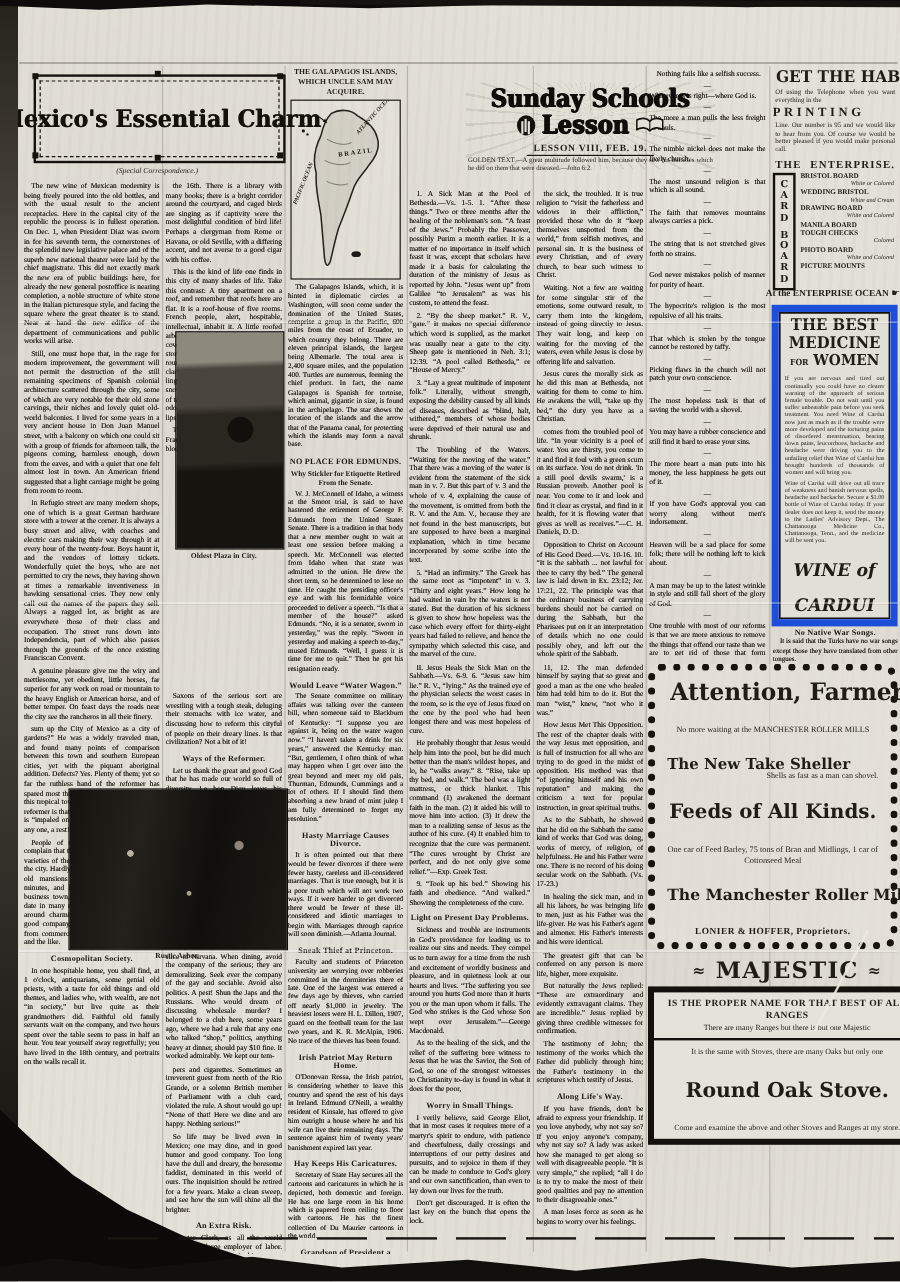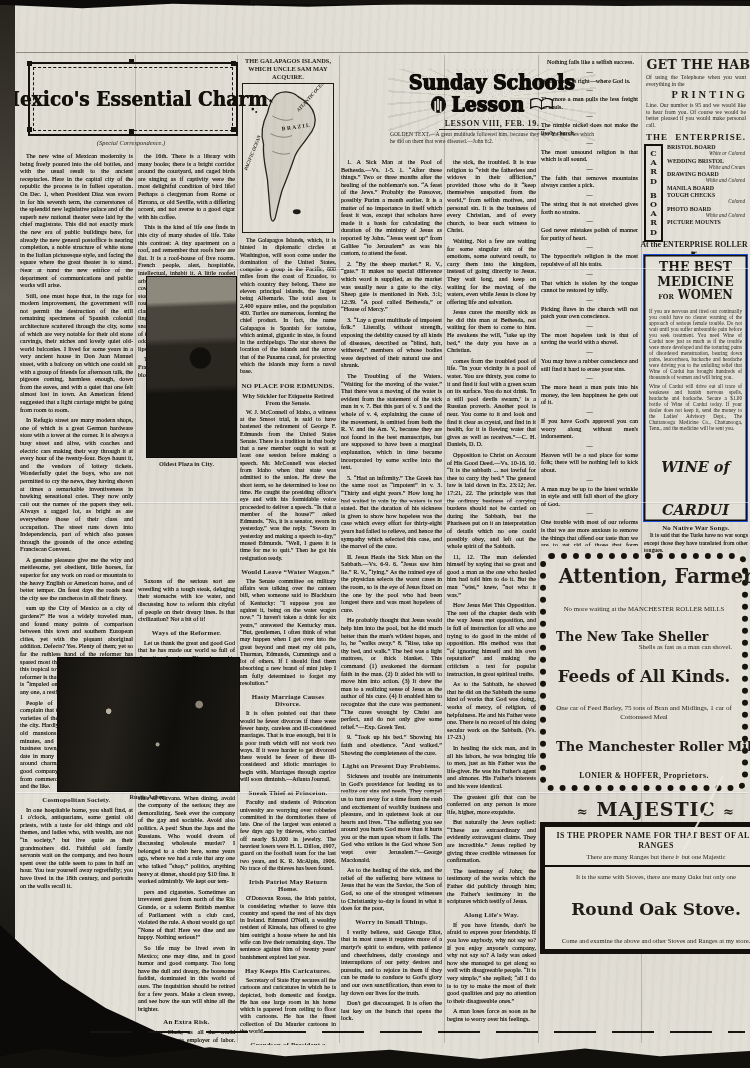--- a/index.html
+++ b/index.html
@@ -77,34 +77,34 @@
       radial-gradient(circle at 55% 65%,#a79f8e 0 1.2%,transparent 1.8%),
       radial-gradient(circle at 78% 35%,#8c8577 0 2%,transparent 2.6%),
       linear-gradient(100deg,#15130f,#24211b 32%,#100f0c 62%,#1d1a15);}
   .photo-cap{position:absolute;font-size:6.3px;font-weight:bold;text-align:center;z-index:4;}
   .cap1{left:138px;top:460px;width:97px;}
   .cap2{left:57px;top:793px;width:181px;}
   
   .habit{position:absolute;left:644px;top:56px;width:104px;z-index:2;}
   .habit-title{font-family:"DejaVu Serif",serif;font-weight:bold;font-size:13.5px;text-align:center;transform:scaleX(.95);white-space:nowrap;}
   .tinyad{font-size:5.7px;line-height:6.6px;text-align:justify;margin:2px 2px;}
-  .habit-word{font-size:10.5px;font-weight:bold;letter-spacing:3px;text-align:right;margin:2px 0;}
+  .habit-word{font-size:10.5px;font-weight:bold;letter-spacing:3px;text-align:left;margin:2px 0;}
   .habit-sig{font-size:9px;font-weight:bold;text-align:center;letter-spacing:1px;word-spacing:4px;margin-top:3px;}
   .cb-wrap{position:absolute;left:644px;top:144px;width:104px;display:flex;gap:4px;z-index:2;}
   .cb-vert{border:2px solid #15120d;width:15px;display:flex;flex-direction:column;align-items:center;
     padding:3px 0;font-family:"DejaVu Serif",serif;font-weight:bold;font-size:8px;line-height:9.2px;}
   .cb-vert .sp{height:5px;}
   .cb-list{flex:1;}
   .cb-item{margin-bottom:1.5px;}
   .cb-name{font-size:5.9px;font-weight:bold;margin:0;text-align:left;}
   .cb-sub{font-size:5.2px;font-style:italic;margin:0;text-align:right;padding-right:3px;}
   .office-line{position:absolute;left:638px;top:240px;width:112px;font-size:7.8px;font-weight:bold;text-align:center;z-index:2;}
   .hand{font-family:"DejaVu Sans",sans-serif;font-size:8px;}
   .cardui{position:absolute;left:643px;top:254px;width:105px;height:268px;z-index:2;
-    border:1px solid #1d4ed8;box-shadow:inset 0 0 0 1.5px #14110c;background:#e2dfd6;
+    border:6px solid #1d4ed8;box-shadow:inset 0 0 0 1.5px #14110c;background:#e2dfd6;
     padding:4px 5px;box-sizing:border-box;display:flex;flex-direction:column;}
   .cardui-t{font-family:"DejaVu Serif",serif;font-weight:bold;font-size:13.5px;line-height:14.5px;text-align:center;transform:scaleX(.92);white-space:nowrap;}
   .cardui-t3{font-size:12.5px;}
   .cardui-t3 .small{font-size:7px;}
   .cardui-body{font-size:5.2px;line-height:6px;text-align:justify;margin:3px 0 0;flex:0 0 auto;}
   .cardui-wine{font-family:"DejaVu Serif",serif;font-weight:bold;font-style:italic;font-size:14.5px;line-height:15px;text-align:center;margin-top:auto;white-space:nowrap;}
   .warsongs{position:absolute;left:644px;top:524px;width:104px;z-index:2;}
   .warsongs .colhead{margin:0 0 1px;}
   .warsongs .bp{font-size:5.8px;}
   
@@ -330,21 +330,21 @@
         <div class="cb-item">
           <p class="cb-name">PHOTO BOARD</p>
           <p class="cb-sub">White and Colored</p>
         </div>
         <div class="cb-item">
           <p class="cb-name">PICTURE MOUNTS</p>
         </div>
       </div>
   </div>
   <div class="office-line">
-    <span>At the ENTERPRISE ROLLER</span> <span class="hand">☛</span>
+    <span>At the ENTERPRISE OCEAN</span> <span class="hand">☛</span>
   </div>
 
   <div class="cardui">
     <div class="cardui-t">THE BEST</div>
     <div class="cardui-t">MEDICINE</div>
     <div class="cardui-t cardui-t3">
       <span class="small">FOR</span> <span>WOMEN</span>
     </div>
     <p class="cardui-body">If you are nervous and tired out continually you could have no clearer warning of the approach of serious female trouble. Do not wait until you suffer unbearable pain before you seek treatment. You need Wine of Cardui now just as much as if the trouble were more developed and the torturing pains of disordered menstruation, bearing down pains, leucorrhoea, backache and headache were driving you to the unfailing relief that Wine of Cardui has brought hundreds of thousands of women and will bring you.</p>
     <p class="cardui-body">Wine of Cardui will drive out all trace of weakness and banish nervous spells, headache and backache. Secure a $1.00 bottle of Wine of Cardui today. If your dealer does not keep it, send the money to the Ladies' Advisory Dept., The Chattanooga Medicine Co., Chattanooga, Tenn., and the medicine will be sent you.</p>

